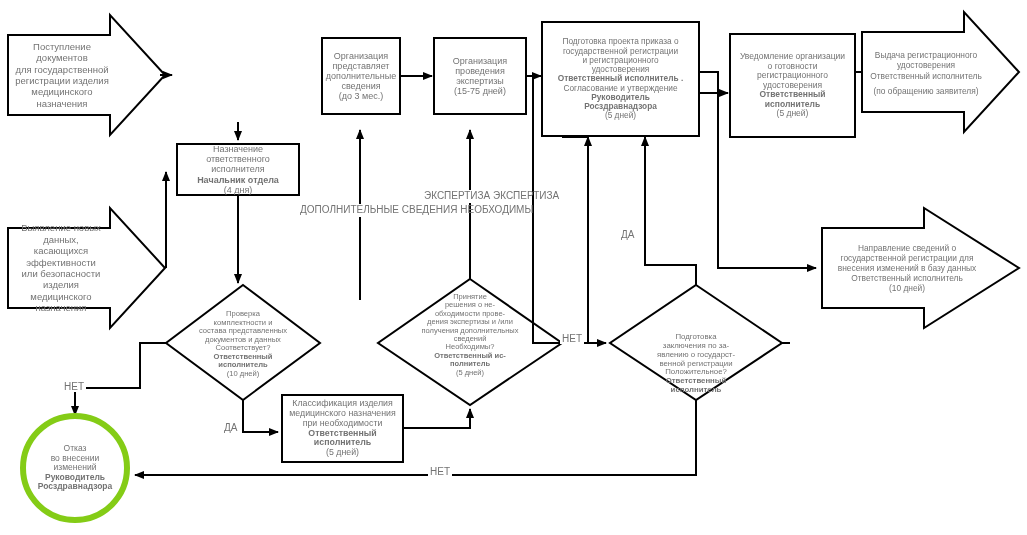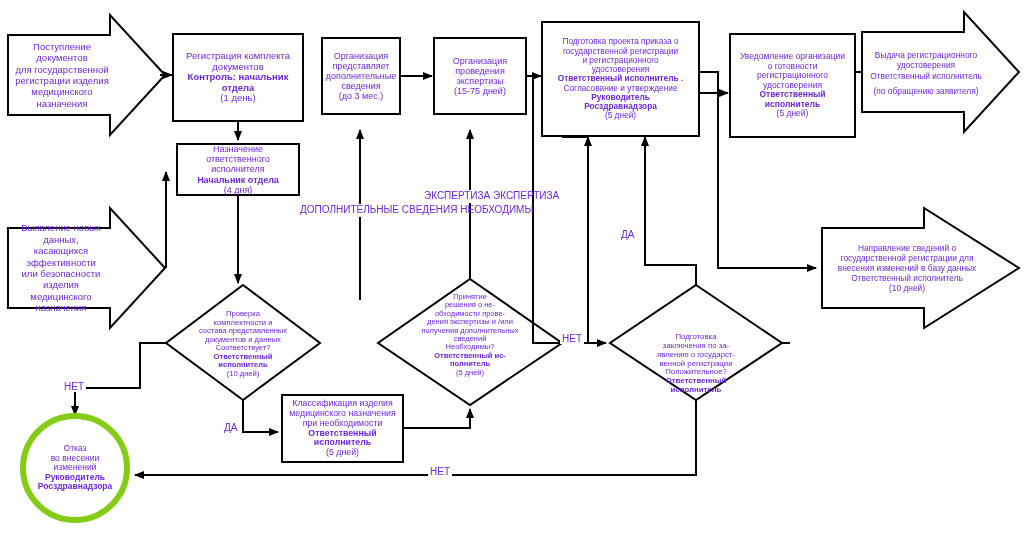--- a/index.html
+++ b/index.html
@@ -6,21 +6,21 @@
     margin: 0;
     padding: 0;
     background: #ffffff;
   }
   #canvas {
     position: relative;
     width: 1027px;
     height: 535px;
     background: #ffffff;
     font-family: "Liberation Sans", sans-serif;
-    color: #6d28d9;
+    color: #737373;
     overflow: hidden;
   }
   #svg-layer {
     position: absolute;
     left: 0; top: 0;
     width: 1027px;
     height: 535px;
   }
   .node {
     position: absolute;
@@ -147,27 +147,20 @@
     <span class="ln">медицинского назначения</span>
   </div>
 
   <div class="chev-txt" style="left:6px; top:233px; width:110px; height:70px; font-size:9.5px;">
     <span class="ln">Выявление новых данных,</span>
     <span class="ln">касающихся эффективности</span>
     <span class="ln">или безопасности изделия</span>
     <span class="ln">медицинского назначения</span>
   </div>
 
-  <div class="node box" style="left:172px; top:33px; width:132px; height:89px; font-size:9.5px;">
-    <span class="ln">Регистрация комплекта</span>
-    <span class="ln">документов</span>
-    <span class="ln b">Контроль: начальник</span>
-    <span class="ln b">отдела</span>
-    <span class="ln">(1 день)</span>
-  </div>
 
   <div class="node box" style="left:176px; top:143px; width:124px; height:53px; font-size:9px;">
     <span class="ln">Назначение</span>
     <span class="ln">ответственного</span>
     <span class="ln">исполнителя</span>
     <span class="ln b">Начальник отдела</span>
     <span class="ln">(4 дня)</span>
   </div>
 
   <div class="node box" style="left:321px; top:37px; width:80px; height:78px; font-size:9px;">

